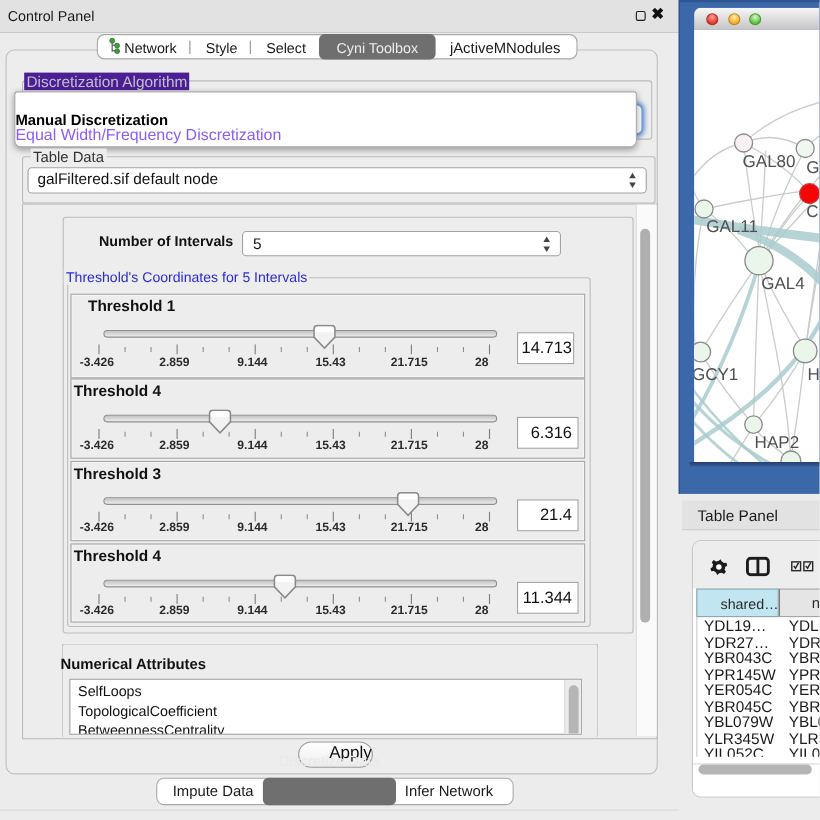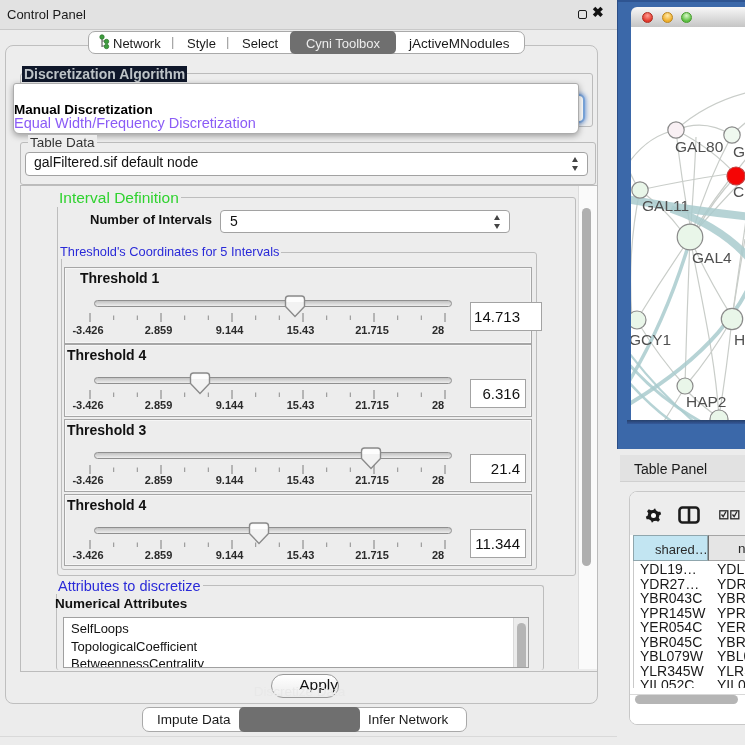--- a/index.html
+++ b/index.html
@@ -28,41 +28,40 @@
 </svg>
 <div class="abs" style="left:113px;top:36px;font-size:13px;color:#1a1a1a;">Network</div>
 <div class="abs" style="left:171px;top:34px;font-size:13px;color:#9a9a9a;">|</div>
 <div class="abs" style="left:187px;top:36px;font-size:13px;color:#1a1a1a;">Style</div>
 <div class="abs" style="left:226px;top:34px;font-size:13px;color:#9a9a9a;">|</div>
 <div class="abs" style="left:242px;top:36px;font-size:13px;color:#1a1a1a;">Select</div>
 <div class="abs" style="left:290px;top:36px;width:106px;text-align:center;font-size:13px;color:#EDEDED;">Cyni Toolbox</div>
 <div class="abs" style="left:409px;top:36px;font-size:13.5px;color:#1a1a1a;">jActiveMNodules</div>
 
 <div class="abs" style="left:20px;top:73px;width:571px;height:52px;border:1px solid #BBBBBB;border-radius:3px;"></div>
-<div class="abs" style="left:22px;top:66px;font-size:14px;color:#BDC3C7;background:#0f172a;padding:0 2px;font-weight:bold;">Discretization Algorithm</div>
+<div class="abs" style="left:22px;top:66px;font-size:14px;color:#BDC3C7;background:#4c1d95;padding:0 2px;">Discretization Algorithm</div>
 <div class="abs" style="left:29px;top:94px;width:552px;height:25px;background:#FDFDFD;border:2px solid #79A4DA;border-radius:6px;box-shadow:0 0 4px 1px rgba(70,125,210,0.7);"></div>
 
 <div class="abs" style="left:13px;top:83px;width:564px;height:49px;background:#FFFFFF;border:1px solid #ACACAC;border-radius:3px 3px 6px 6px;box-shadow:0 2px 6px rgba(0,0,0,0.35);"></div>
 <div class="abs" style="left:14px;top:102px;font-size:13.5px;font-weight:bold;color:#000;">Manual Discretization</div>
 <div class="abs" style="left:14px;top:115px;font-size:14.5px;color:#8b5cf6;">Equal Width/Frequency Discretization</div>
 
 <div class="abs" style="left:20px;top:142px;width:574px;height:41px;border:1px solid #BBBBBB;border-radius:3px;"></div>
 <div class="abs" style="left:28px;top:135px;font-size:13.5px;color:#333;background:#EDEDED;padding:0 2px;">Table Data</div>
 <div class="abs combo" style="left:25px;top:152px;width:561px;height:22px;">
   <span style="position:absolute;left:8px;top:1px;font-size:14px;color:#111;">galFiltered.sif default node</span>
   <span class="arrows" style="right:7px;"></span>
 </div>
 
 <div class="abs" style="left:20px;top:185px;width:576px;height:485px;border:1px solid #BCBCBC;"></div>
 
 <div class="abs" style="left:578px;top:186px;width:18px;height:483px;background:#FAFAFA;border-left:1px solid #DCDCDC;"></div>
 <div class="abs" style="left:582px;top:208px;width:9px;height:358px;background:#AFAFAF;border-radius:5px;"></div>
 
 <div class="abs" style="left:57px;top:197px;width:517px;height:377px;border:1px solid #BDBDBD;border-radius:3px;"></div>
-<div class="abs" style="left:57px;top:189px;font-size:15.5px;color:#2FD22F;background:#EDEDED;padding:0 2px;">Interval Definition</div>
 <div class="abs" style="left:90px;top:212px;font-size:13px;font-weight:bold;color:#111;">Number of Intervals</div>
 <div class="abs combo" style="left:220px;top:210px;width:288px;height:21px;">
   <span style="position:absolute;left:9px;top:2px;font-size:14px;color:#111;">5</span>
   <span class="arrows" style="right:7px;"></span>
 </div>
 
 <div class="abs" style="left:61px;top:252px;width:474px;height:316px;border:1px solid #BDBDBD;border-radius:3px;"></div>
 <div class="abs" style="left:58px;top:244px;font-size:12.8px;color:#2A2AD8;background:#EDEDED;padding:0 2px;">Threshold's Coordinates for 5 Intervals</div>
 
 <div class="abs" style="left:64px;top:267px;width:466px;height:75px;border:1px solid #A6A6A6;box-shadow:inset 0 0 0 1px #F6F6F6;"></div>
@@ -89,21 +88,21 @@
 <div class="abs" style="left:58px;top:324px;width:60px;text-align:center;font-size:11px;font-weight:bold;color:#2b2b2b;">-3.426</div>
 <div class="abs" style="left:128.5px;top:324px;width:60px;text-align:center;font-size:11px;font-weight:bold;color:#2b2b2b;">2.859</div>
 <div class="abs" style="left:199.5px;top:324px;width:60px;text-align:center;font-size:11px;font-weight:bold;color:#2b2b2b;">9.144</div>
 <div class="abs" style="left:270.5px;top:324px;width:60px;text-align:center;font-size:11px;font-weight:bold;color:#2b2b2b;">15.43</div>
 <div class="abs" style="left:342px;top:324px;width:60px;text-align:center;font-size:11px;font-weight:bold;color:#2b2b2b;">21.715</div>
 <div class="abs" style="left:408px;top:324px;width:60px;text-align:center;font-size:11px;font-weight:bold;color:#2b2b2b;">28</div>
 <svg class="abs" style="left:284px;top:295px;" width="22" height="23" viewBox="0 0 22 23">
       <path d="M4.5 1 H17.5 Q20.5 1 20.5 4 V11.5 L11 21.5 L1.5 11.5 V4 Q1.5 1 4.5 1 Z" fill="#F2F2F2" stroke="#8a8a8a" stroke-width="1.4"></path>
       <path d="M5 2.2 H17 Q19.3 2.2 19.3 4.5 V7 H2.7 V4.5 Q2.7 2.2 5 2.2 Z" fill="#FDFDFD"></path>
     </svg>
-<div class="abs" style="left:470px;top:302px;width:49px;height:27px;background:#FFFFFF;border:1px solid #A3A3A3;font-size:15px;color:#111;text-align:right;line-height:27px;padding-right:21px;">14.713</div>
+<div class="abs" style="left:470px;top:302px;width:49px;height:27px;background:#FFFFFF;border:1px solid #A3A3A3;font-size:15px;color:#111;text-align:right;line-height:27px;padding-right:1px;">14.713</div>
 
 <div class="abs" style="left:64px;top:344px;width:466px;height:71px;border:1px solid #A6A6A6;box-shadow:inset 0 0 0 1px #F6F6F6;"></div>
 <div class="abs" style="left:67px;top:347px;font-size:14px;font-weight:bold;color:#111;">Threshold 4</div>
 <div class="abs" style="left:94px;top:377px;width:356px;height:5px;border:1px solid #8F8F8F;border-radius:4px;background:linear-gradient(#c2c2c2,#ededed);"></div>
 <svg class="abs" style="left:88px;top:390px;" width="362" height="10" viewBox="0 0 362 10">
       <line x1="2.0" y1="0" x2="2.0" y2="9" stroke="#7d7d7d" stroke-width="1"></line>
       <line x1="25.7" y1="2.5" x2="25.7" y2="7" stroke="#8d8d8d" stroke-width="1"></line>
       <line x1="49.3" y1="2.5" x2="49.3" y2="7" stroke="#8d8d8d" stroke-width="1"></line>
       <line x1="73.0" y1="0" x2="73.0" y2="9" stroke="#7d7d7d" stroke-width="1"></line>
       <line x1="96.7" y1="2.5" x2="96.7" y2="7" stroke="#8d8d8d" stroke-width="1"></line>
@@ -191,21 +190,20 @@
 <div class="abs" style="left:270.5px;top:549px;width:60px;text-align:center;font-size:11px;font-weight:bold;color:#2b2b2b;">15.43</div>
 <div class="abs" style="left:342px;top:549px;width:60px;text-align:center;font-size:11px;font-weight:bold;color:#2b2b2b;">21.715</div>
 <div class="abs" style="left:408px;top:549px;width:60px;text-align:center;font-size:11px;font-weight:bold;color:#2b2b2b;">28</div>
 <svg class="abs" style="left:248px;top:522px;" width="22" height="23" viewBox="0 0 22 23">
       <path d="M4.5 1 H17.5 Q20.5 1 20.5 4 V11.5 L11 21.5 L1.5 11.5 V4 Q1.5 1 4.5 1 Z" fill="#F2F2F2" stroke="#8a8a8a" stroke-width="1.4"></path>
       <path d="M5 2.2 H17 Q19.3 2.2 19.3 4.5 V7 H2.7 V4.5 Q2.7 2.2 5 2.2 Z" fill="#FDFDFD"></path>
     </svg>
 <div class="abs" style="left:470px;top:529px;width:49px;height:27px;background:#FFFFFF;border:1px solid #A3A3A3;font-size:15px;color:#111;text-align:right;line-height:27px;padding-right:5px;">11.344</div>
 
 <div class="abs" style="left:56px;top:585px;width:486px;height:84px;border:1px solid #BDBDBD;border-radius:3px;border-bottom:none;"></div>
-<div class="abs" style="left:56px;top:578px;font-size:14.5px;color:#2A2AD8;background:#EDEDED;padding:0 2px;">Attributes to discretize</div>
 <div class="abs" style="left:55px;top:596px;font-size:13.5px;font-weight:bold;color:#111;">Numerical Attributes</div>
 <div class="abs" style="left:63px;top:617px;width:464px;height:49px;background:#FFFFFF;border:1px solid #A0A0A0;overflow:hidden;">
   <div style="position:absolute;left:7px;top:2px;font-size:13px;color:#111;line-height:17.6px;">SelfLoops<br>TopologicalCoefficient<br>BetweennessCentrality</div>
   <div style="position:absolute;right:0;top:0;width:14px;height:49px;background:#ECECEC;border-left:1px solid #DADADA;"></div>
   <div style="position:absolute;right:2px;top:5px;width:9px;height:44px;background:#B5B5B5;border-radius:5px 5px 0 0;"></div>
 </div>
 
 <div class="abs" style="left:271px;top:674px;width:66px;height:22px;background:linear-gradient(#ffffff,#ececec);border:1px solid #9A9A9A;border-radius:12px;text-align:right;font-size:15.5px;color:#111;line-height:19px;">Apply</div>
 
 <div class="abs" style="left:142px;top:707px;width:323px;height:23px;background:#FFFFFF;border:1px solid #A9A9A9;border-radius:7px;"></div>

